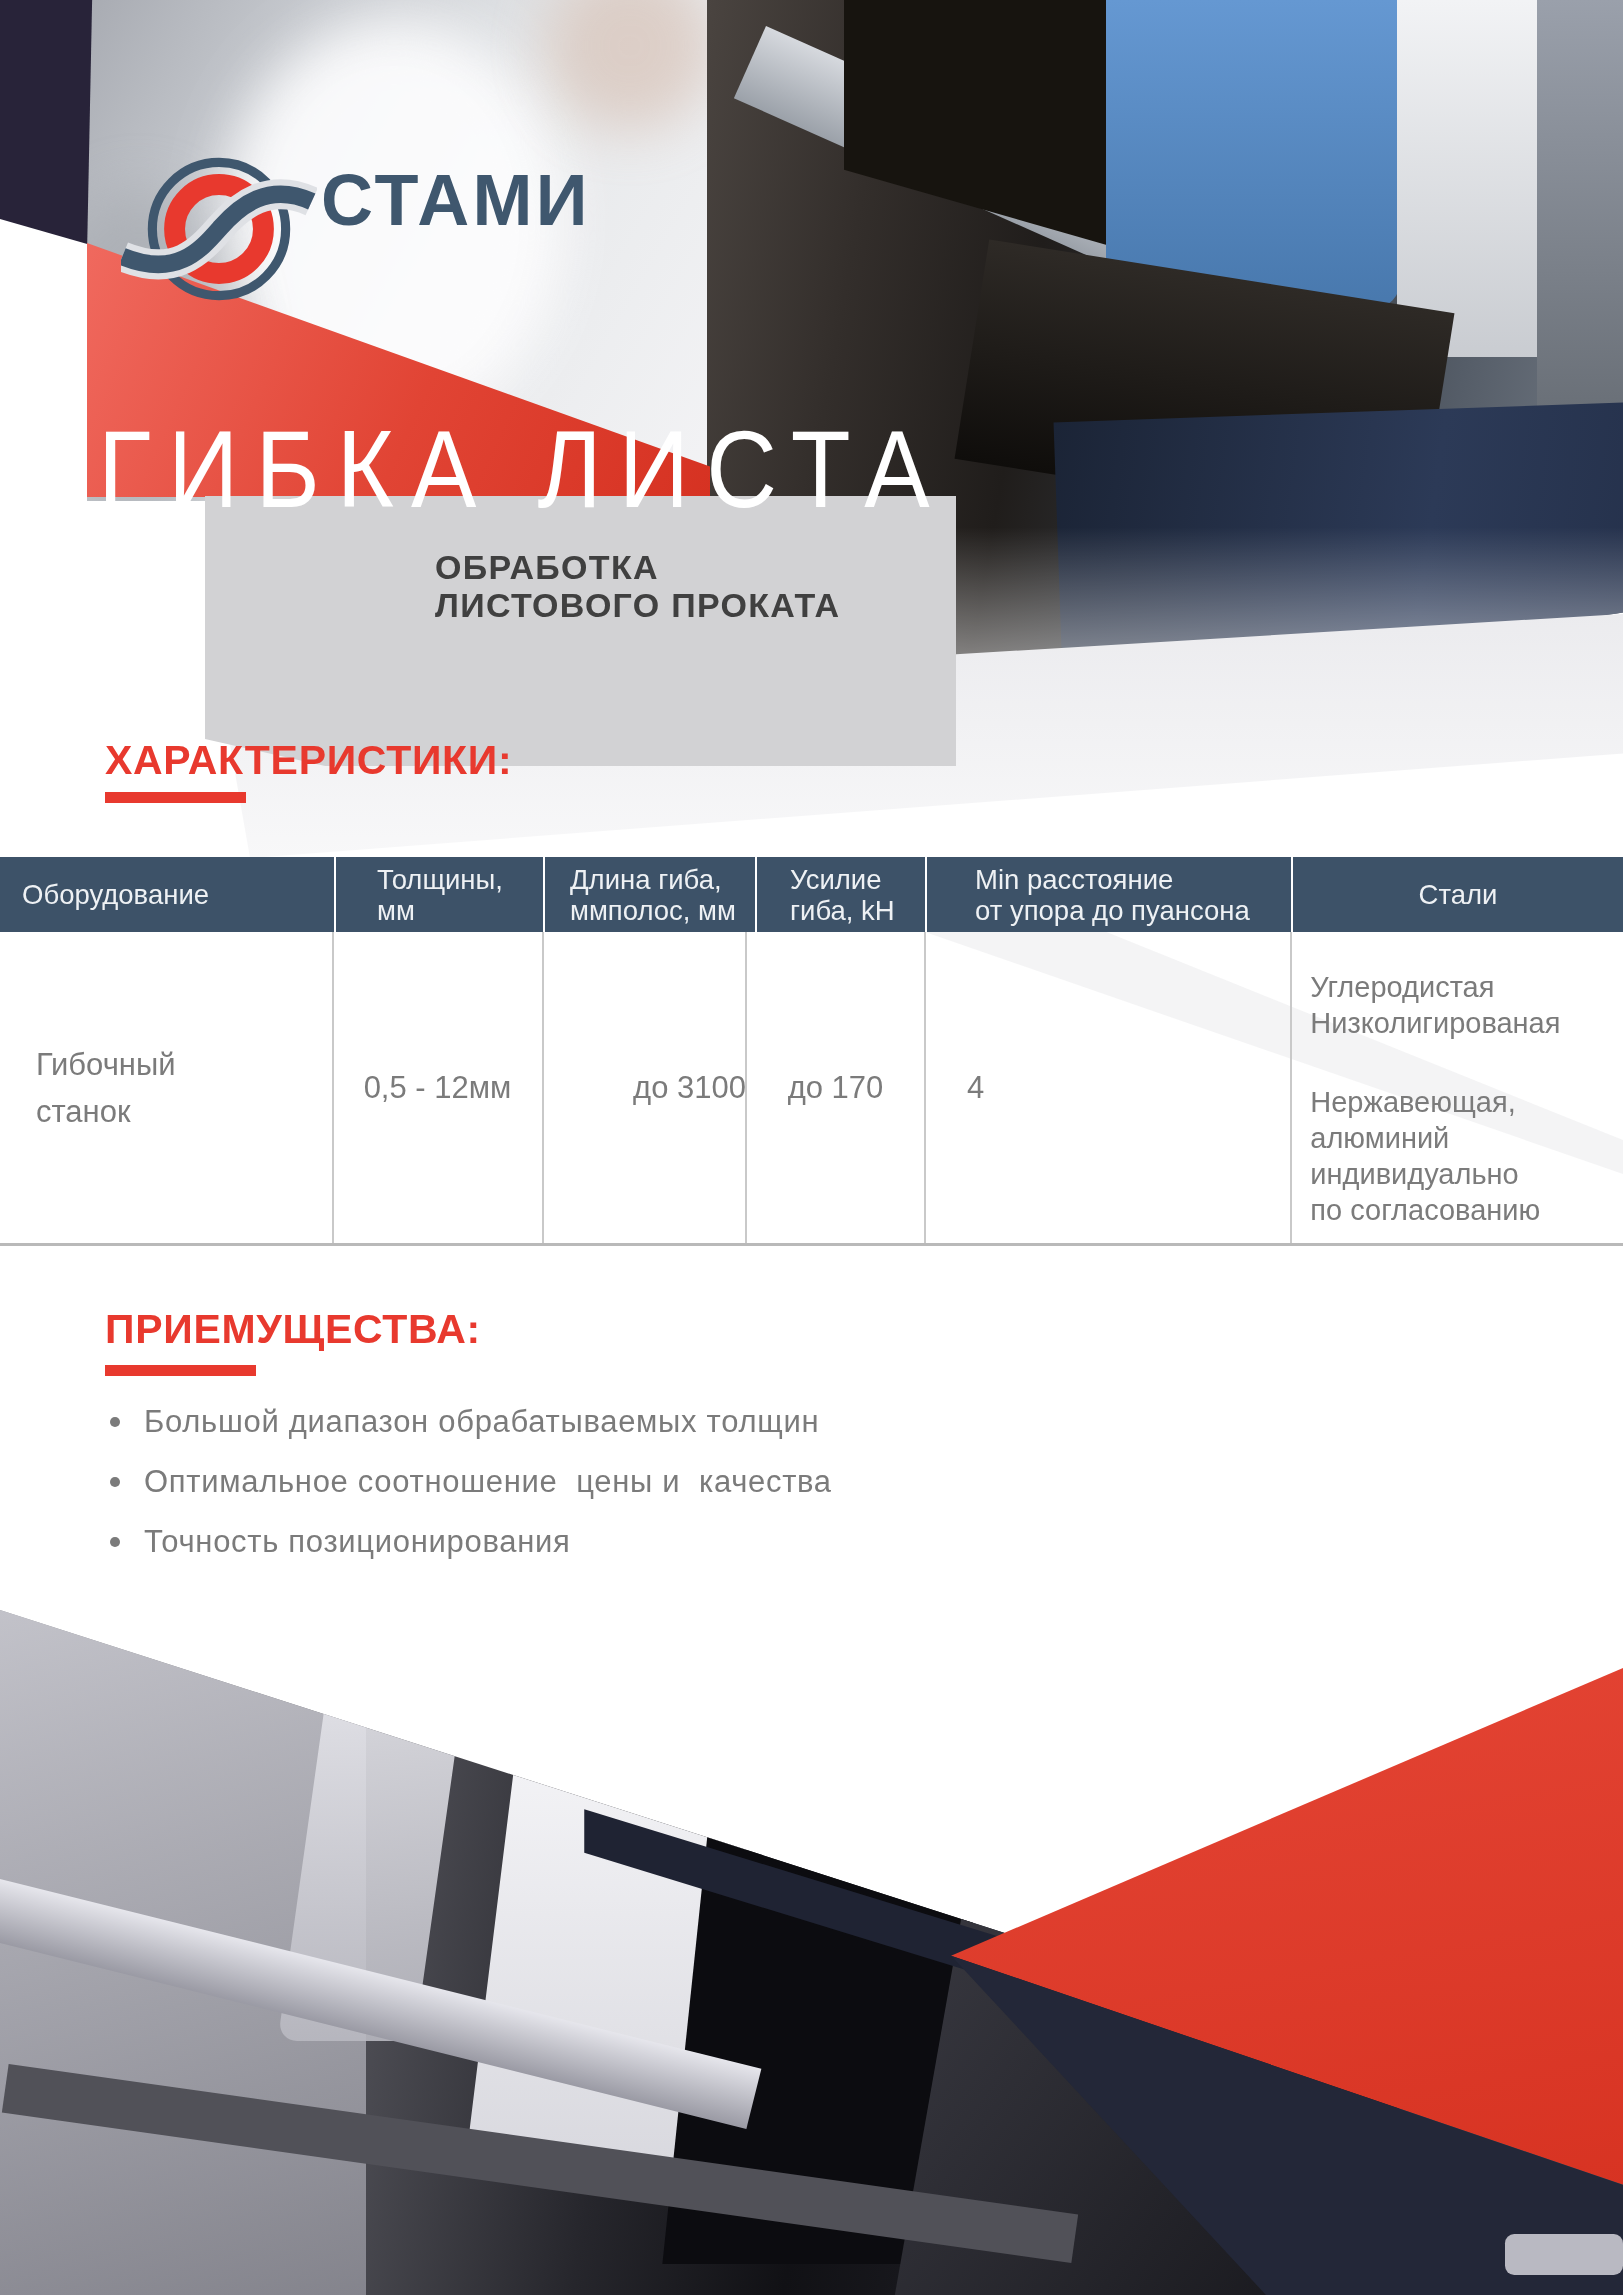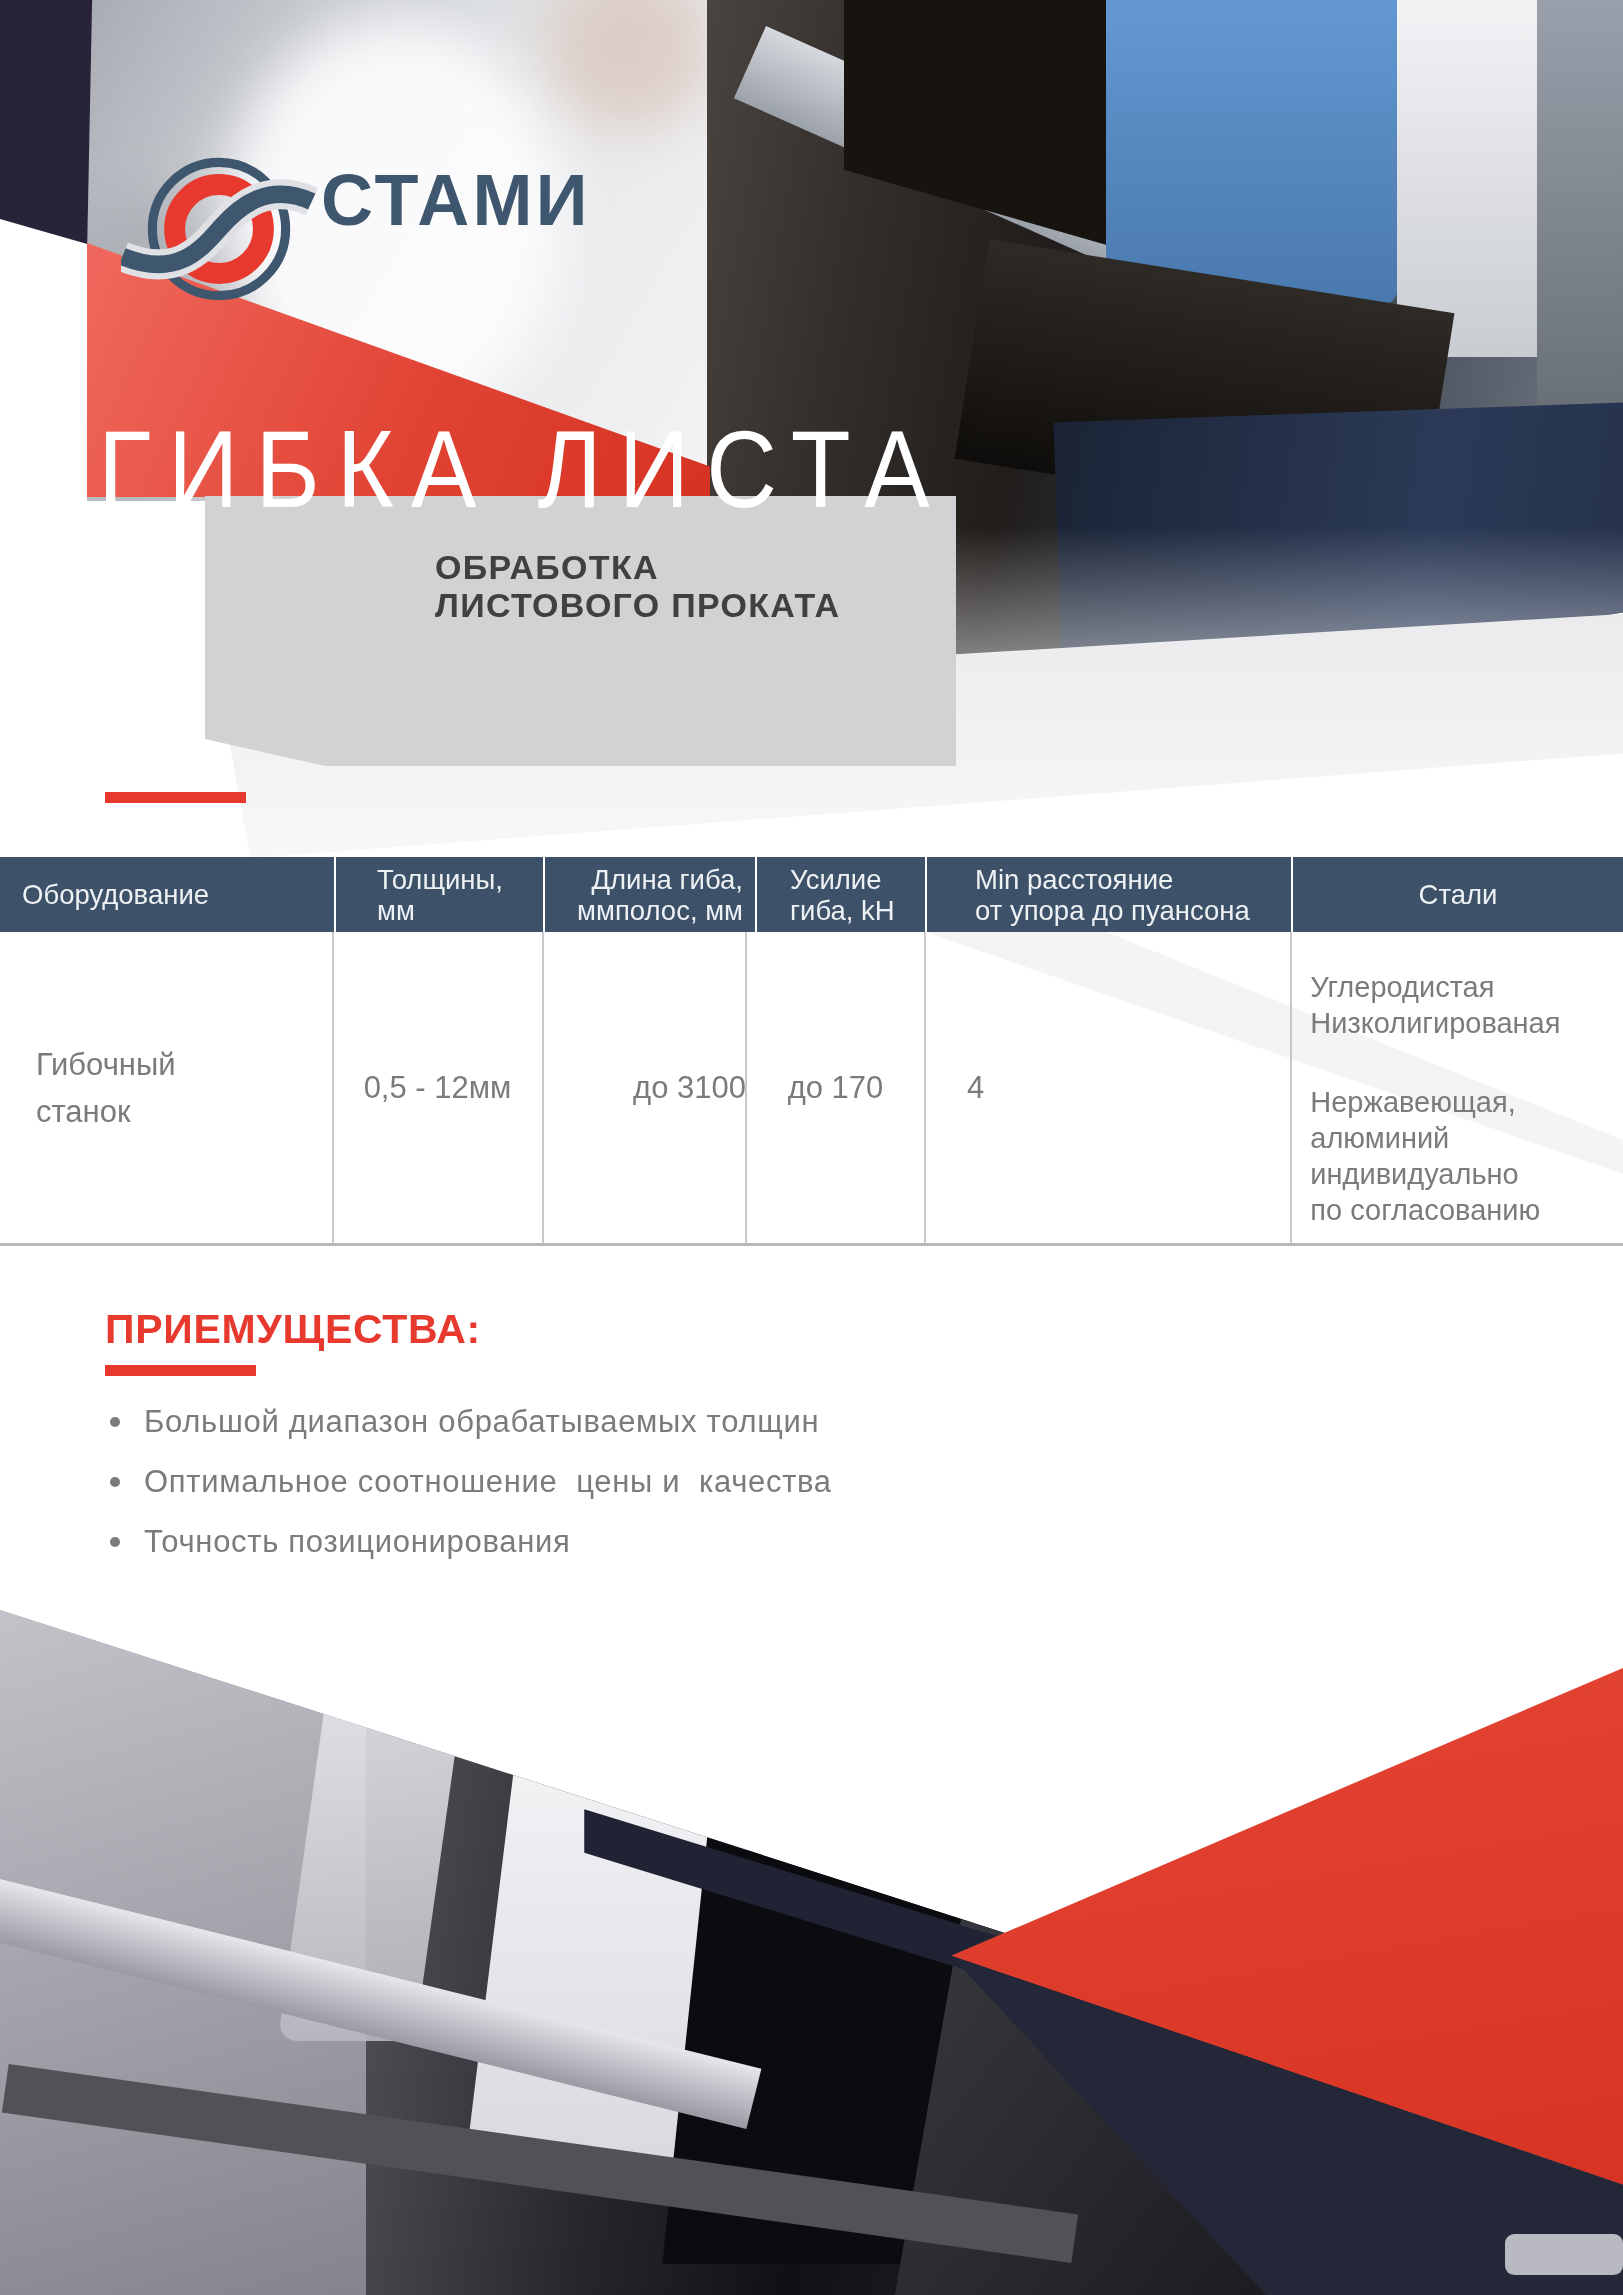--- a/index.html
+++ b/index.html
@@ -68,21 +68,21 @@
     font-size:41px; letter-spacing:0.7px; }
   .sec-bar { position:absolute; left:105px; height:10.5px; background:#e8392e; }
 
   
   .thead { position:absolute; left:0; top:857px; width:1623px; height:75px; background:#3d5268; }
   .th { position:absolute; top:0; height:75px; display:flex; flex-direction:column;
     justify-content:center; color:#eef1f4; font-size:27.5px; line-height:31px; }
   .th.sep { border-left:2.6px solid #ffffff; }
   .th.c1 { left:0;     width:334px; padding-left:22px; }
   .th.c2 { left:334px;  width:209px; padding-left:41px; }
-  .th.c3 { left:543px;  width:200px; padding-left:25px;text-align:right; }
+  .th.c3 { left:543px;  width:200px; padding-left:25px; }
   .th.c4 { left:747px; width:156px; padding-left:33px;margin-left:8px; }
   .th.c5 { left:925px; width:366px; padding-left:48px; }
   .th.c6 { left:1291px; width:332px; text-align:center; }
 
   .tbody { position:absolute; left:0; top:932px; width:1623px; height:311px; }
   .table-wash { position:absolute; left:925px; top:0; width:698px; height:242px;
     background:#f1f1f3; clip-path:polygon(0 0,26% 0,100% 86%,100% 100%); opacity:.8; }
   .vsep { position:absolute; top:0; width:2px; height:311px; background:#c9c9c9; }
   .vsep.s1 { left:332px; } .vsep.s2 { left:542px; } .vsep.s3 { left:745px; }
   .vsep.s4 { left:924px; } .vsep.s5 { left:1290px; }
@@ -177,20 +177,21 @@
     </div>
 
     <h1 class="hero-title">ГИБКА ЛИСТА</h1>
 
     <div class="hero-subtitle">
       <div>ОБРАБОТКА</div>
       <div>ЛИСТОВОГО ПРОКАТА</div>
     </div>
   </section>
 
+  <h2 class="sec-heading" style="top:737px;">ХАРАКТЕРИСТИКИ:</h2>
   <div class="sec-bar" style="top:792px; width:141px;"></div>
 
   <div class="thead">
     <div class="th c1">
       <span>Оборудование</span>
     </div>
     <div class="th c2 sep">
       <span>Толщины, мм</span>
     </div>
     <div class="th c3 sep">

